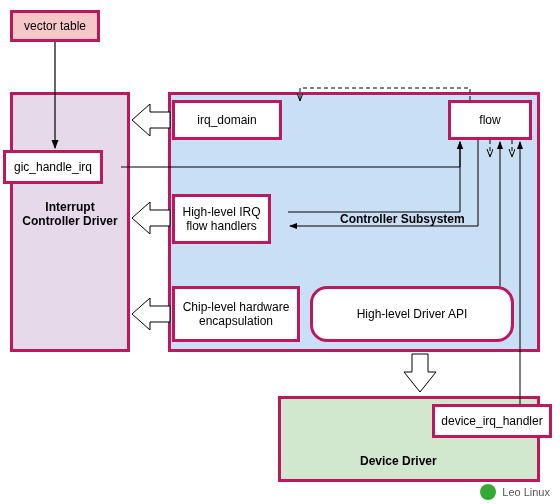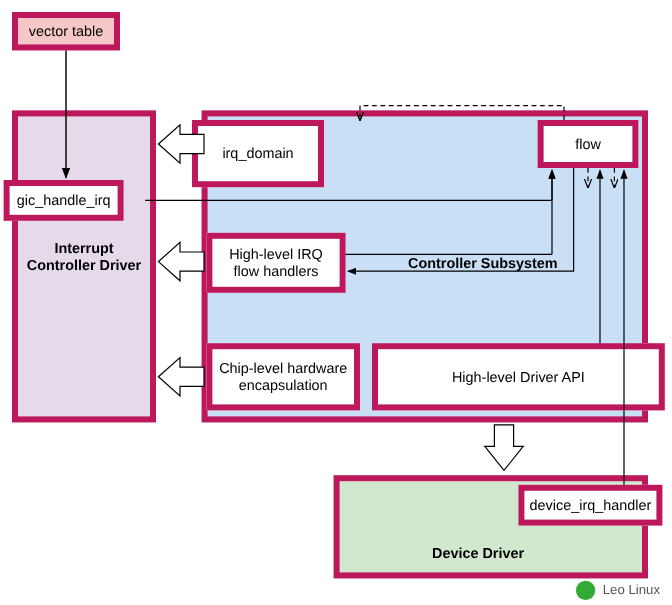--- a/index.html
+++ b/index.html
@@ -7,21 +7,21 @@
     padding: 0;
     font-family: Arial, sans-serif;
     background: #fff;
     width: 560px;
     height: 504px;
     position: relative;
     overflow: hidden;
   }
   .box {
     position: absolute;
-    border: 5px solid #be185d;
+    border: 3px solid #be185d;
     text-align: center;
     display: flex;
     align-items: center;
     justify-content: center;
     font-size: 12px;
     box-sizing: border-box;
     padding: 3px;
   }
   .label-only {
     position: absolute;
@@ -59,39 +59,39 @@
 </div>
 <div class="box" style="left:3px; top:150px; width:100px; height:34px; background:#fff;">
   <span>gic_handle_irq</span>
 </div>
 <div class="label-only" style="left:16px; top:200px; width:108px; white-space:pre-line;"><span>Interrupt
 Controller Driver</span></div>
 
 <div class="box" style="left:168px; top:92px; width:372px; height:260px; background:#c9dff6; display:block;">
 </div>
 
-<div class="box" style="left:160px; top:100px; width:110px; height:56px; background:#fff;">
+<div class="box" style="left:172px; top:100px; width:110px; height:40px; background:#fff;">
   <span>irq_domain</span>
 </div>
 
 <div class="box" style="left:448px; top:100px; width:84px; height:40px; background:#fff;">
   <span>flow</span>
 </div>
 
-<div class="box" style="left:172px; top:194px; width:116px; height:50px; background:#fff;">
+<div class="box" style="left:172px; top:194px; width:99px; height:50px; background:#fff;">
   <span>High-level IRQ flow handlers</span>
 </div>
 
 <div class="label-only" style="left:340px; top:212px;"><span>Controller Subsystem</span></div>
 
 <div class="box" style="left:172px; top:286px; width:128px; height:56px; background:#fff;">
   <span>Chip-level hardware encapsulation</span>
 </div>
 
-<div class="box" style="left:310px; top:286px; width:244px; height:56px; background:#fff;">
+<div class="box" style="left:310px; top:286px; width:204px; height:56px; background:#fff;border-radius:17px;">
   <span>High-level Driver API</span>
 </div>
 
 <div class="box" style="left:278px; top:396px; width:262px; height:86px; background:#d2e8ce; display:block;">
 </div>
 <div class="label-only" style="left:360px; top:454px;"><span>Device Driver</span></div>
 
 <div class="box" style="left:432px; top:404px; width:120px; height:34px; background:#fff;">
   <span>device_irq_handler</span>
 </div>

